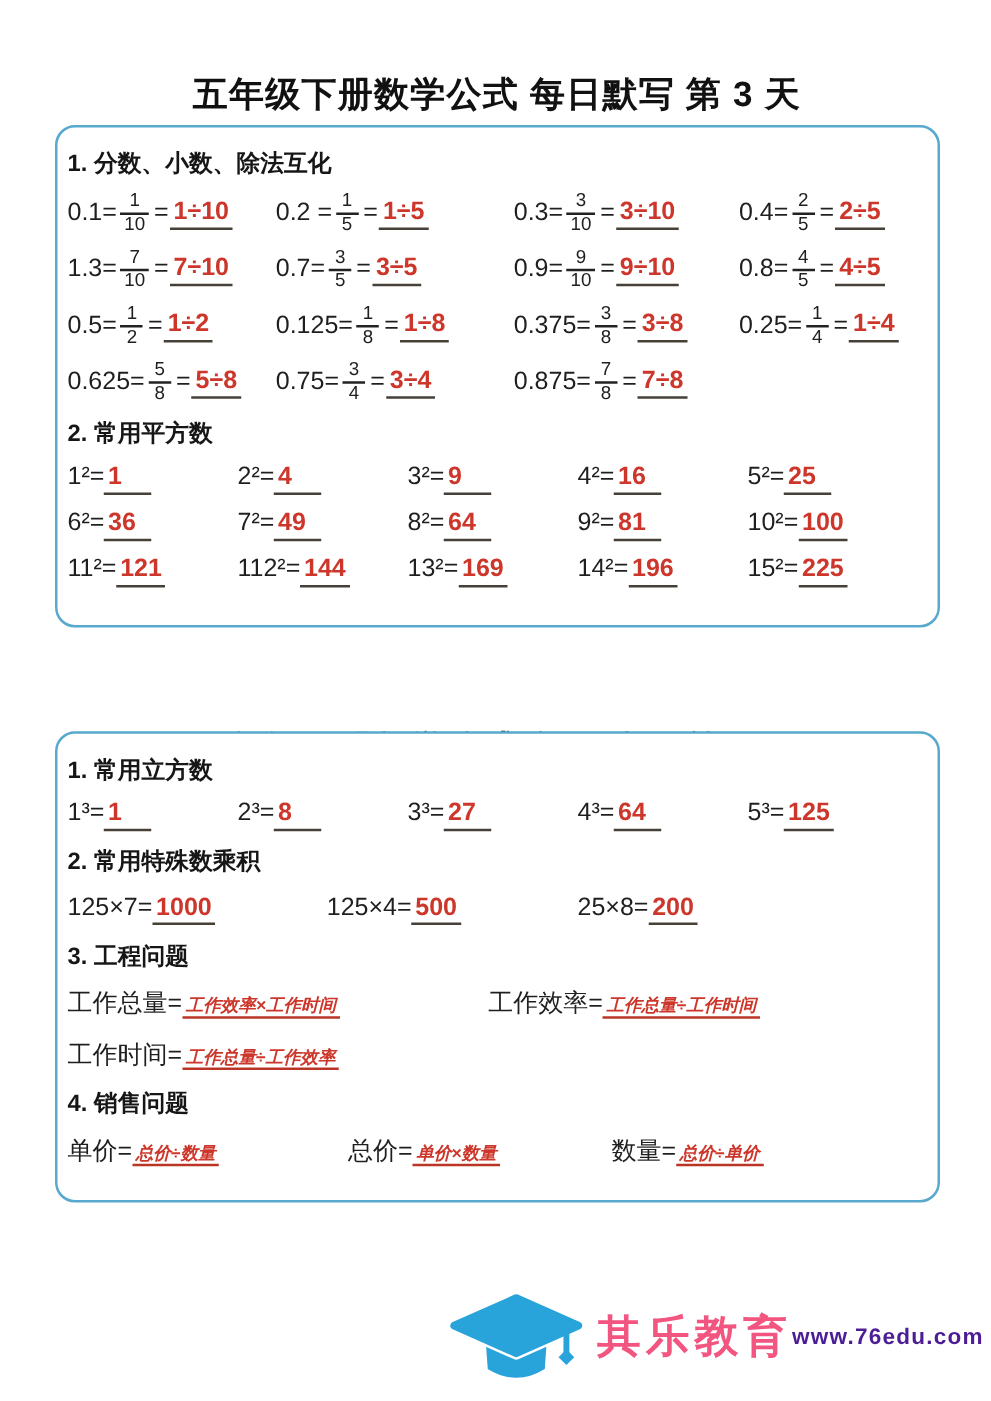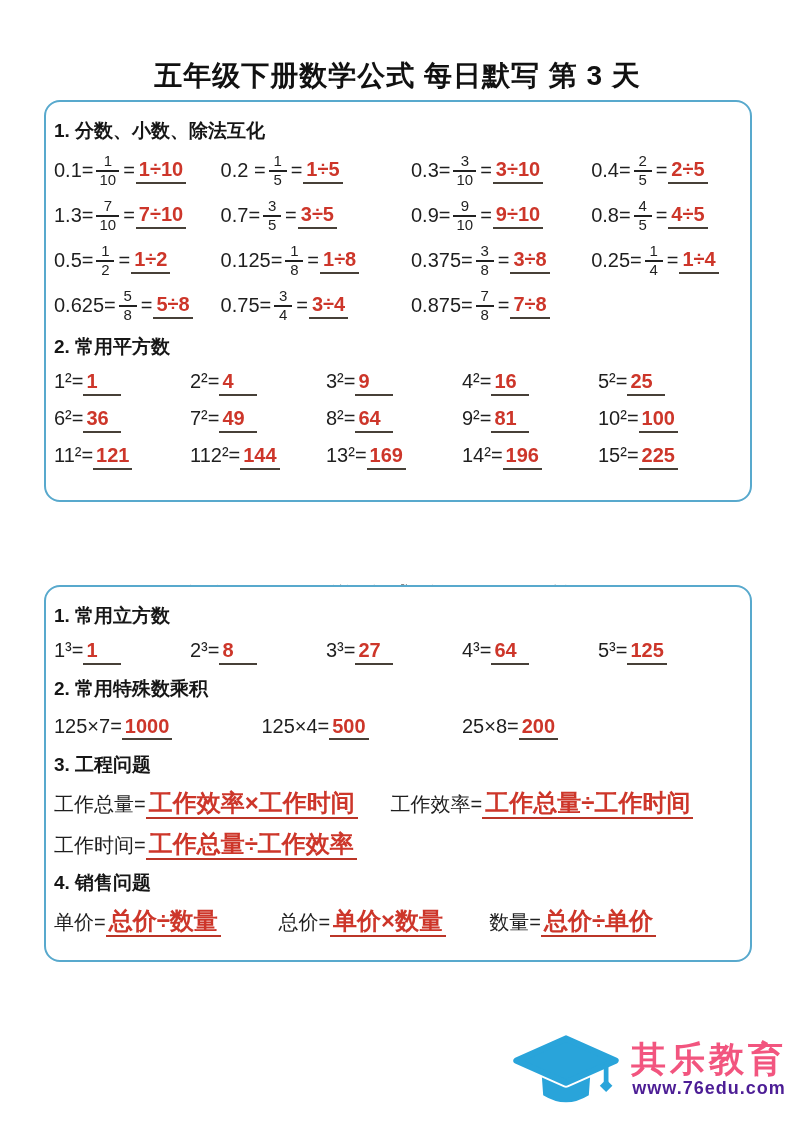--- a/index.html
+++ b/index.html
@@ -45,21 +45,21 @@
   .frac { display:inline-flex; flex-direction:column; align-items:center; margin:0 3px; }
   .frac .fn, .frac .fd { font-size:15px; line-height:1.1; padding:0 3px; }
   .fbar { height:2px; background:#222; width:100%; min-width:18px; }
   .eq { margin:0 1px; }
   .ans {
     color:#cd362a; font-weight:700;
     border-bottom:2px solid #474038;
     padding:0 3px 1px 3px;
     white-space:nowrap;
   }
-  .ans.cn { border-bottom-color:#bb3527; font-size:24px; }
+  .ans.cn { border-bottom-color:#bb3527; font-size:14px;font-style:italic; }
   
   .srow {
     display:grid;
     grid-template-columns:repeat(5,1fr);
     align-items:center;
     height:37px;
     font-size:20px;
   }
   .srow .ans { min-width:38px; display:inline-block; }
   
@@ -85,21 +85,21 @@
     align-items:center;
     height:41px;
     font-size:20px;
   }
   .item { white-space:nowrap; }
   
   .logo {
     position:absolute; right:6px; bottom:8px;
     display:flex; align-items:center; gap:6px;
   }
-  .logo-text { display:flex; flex-direction:column; align-items:center; }
+  .logo-text { display:flex; flex-direction:row; align-items:center; }
   .logo-name {
     color:#f2557f; font-size:35px; font-weight:800; letter-spacing:4px;
     line-height:1.05;
   }
   .logo-url {
     color:#4c1d95; font-size:18px; font-weight:700; letter-spacing:1px;
     line-height:1.2;
   }
 </style>
 </head>

